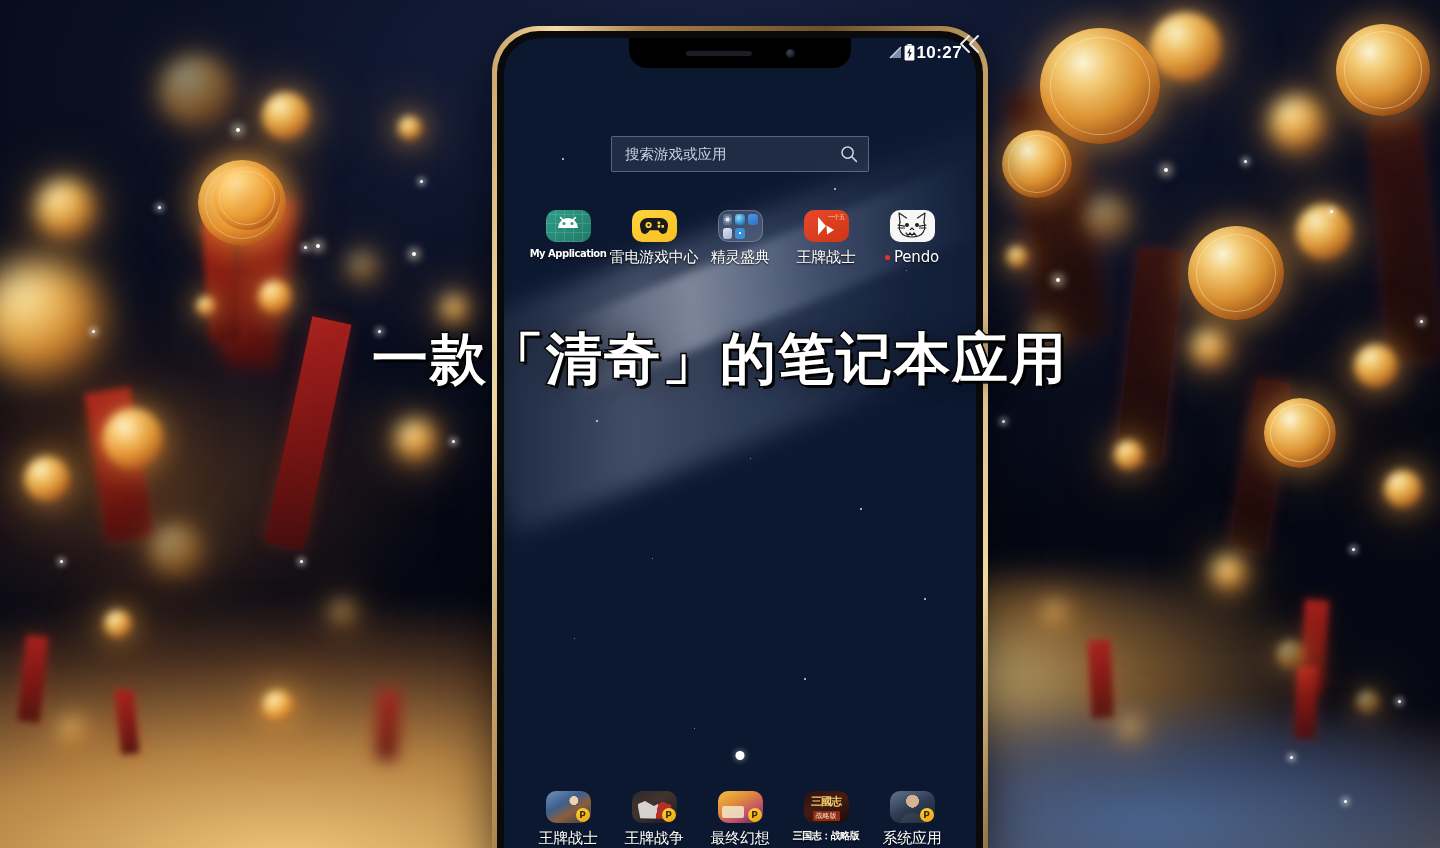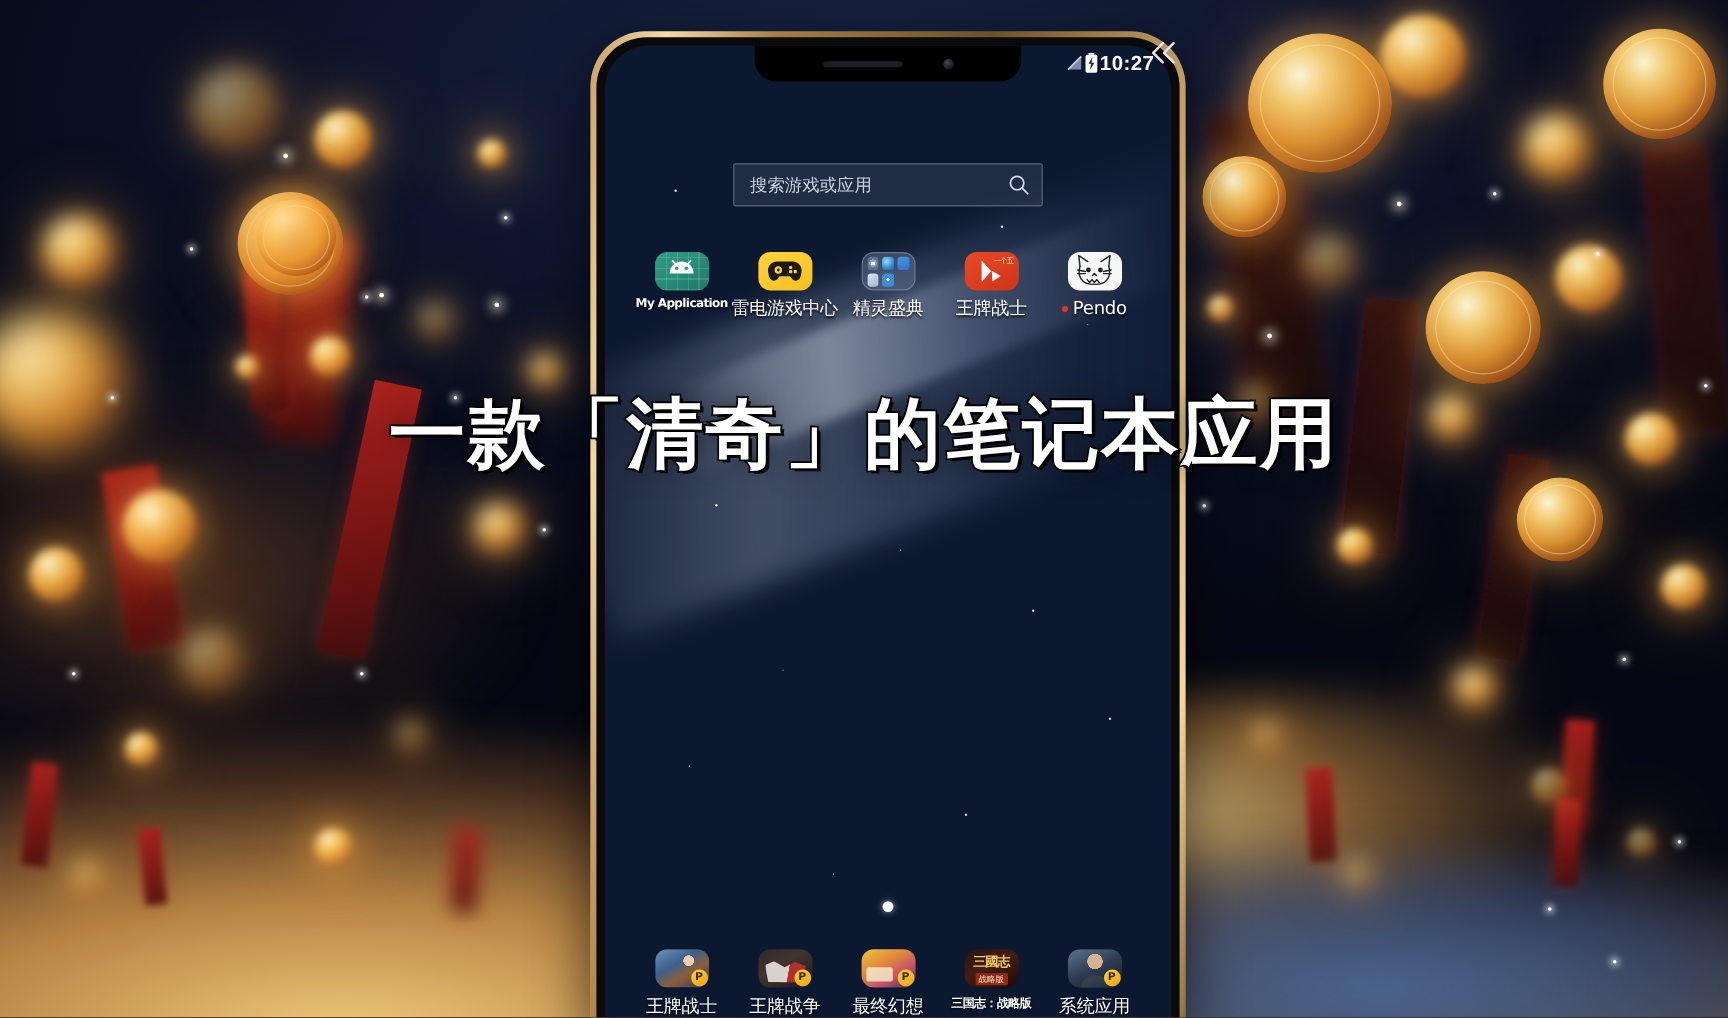--- a/index.html
+++ b/index.html
@@ -451,21 +451,21 @@
     cursor: pointer;
   }
 
   
   #overlay-title {
     position: absolute;
     left: 0; right: 0;
     top: 330px;
     text-align: center;
     font-family: "DejaVu Serif", "Liberation Serif", serif;
-    font-size: 64px;
+    font-size: 56px;
     font-weight: 700;
     color: #ffffff;
     letter-spacing: 2px;
     line-height: 1;
     z-index: 20;
     -webkit-text-stroke: 3px #0b0b0d;
     paint-order: stroke fill;
     text-shadow:
       3px 3px 0 rgba(0,0,0,0.85),
       -1px -1px 0 rgba(0,0,0,0.7),

